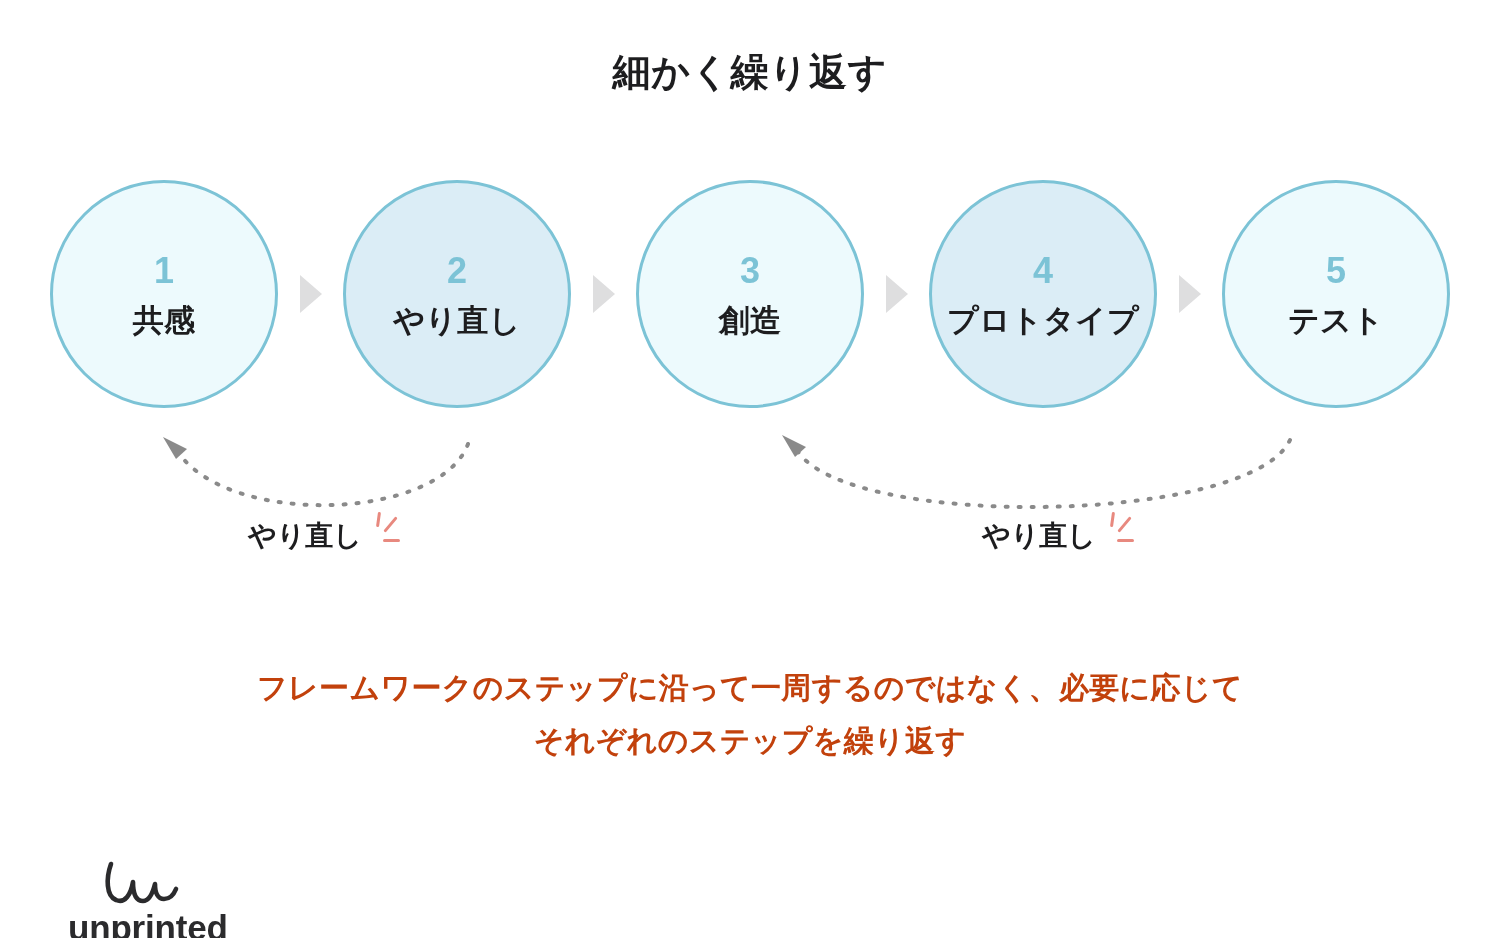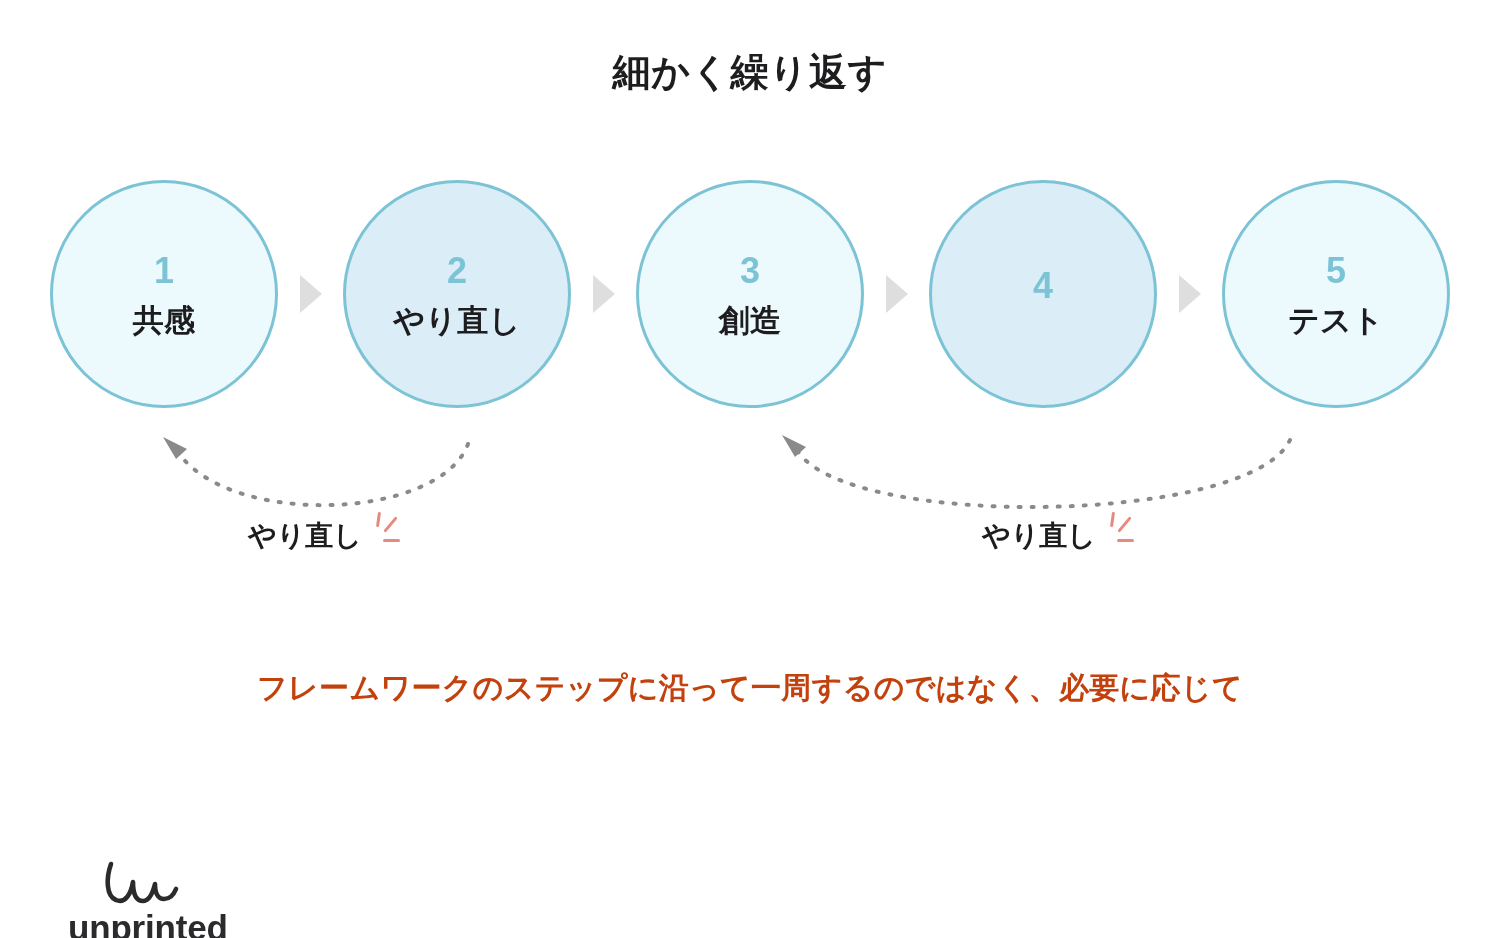--- a/index.html
+++ b/index.html
@@ -198,20 +198,21 @@
 
     <div class="step-circle tint-light">
       <div class="step-num">3</div>
       <div class="step-label">創造</div>
     </div>
 
     <div class="step-sep"></div>
 
     <div class="step-circle tint-dark">
       <div class="step-num">4</div>
+      <div class="step-label">プロトタイプ</div>
     </div>
 
     <div class="step-sep"></div>
 
     <div class="step-circle tint-light">
       <div class="step-num">5</div>
       <div class="step-label">テスト</div>
     </div>
 
   </div>
@@ -238,20 +239,21 @@
     <span class="redo-text">やり直し</span>
     <span class="redo-spark">
       <i class="s1"></i>
         <i class="s2"></i>
         <i class="s3"></i>
     </span>
   </div>
 
   <div class="caption">
     <span class="cl">フレームワークのステップに沿って一周するのではなく、必要に応じて</span>
+    <span class="cl">それぞれのステップを繰り返す</span>
   </div>
 
   <div class="logo">
     <svg class="logo-mark" viewBox="0 0 78 54">
       <path d="M8 8 C 3 22, 3 40, 13 44 C 22 48, 28 38, 30 26 C 30 38, 33 45, 40 45 C 47 45, 50 36, 52 28 C 52 37, 55 43, 61 43 C 67 43, 71 38, 73 33" fill="none" stroke="#2b2b2d" stroke-width="4.6" stroke-linecap="round" stroke-linejoin="round"></path>
     </svg>
     <span class="logo-word">unprinted</span>
   </div>
 
 </div>

